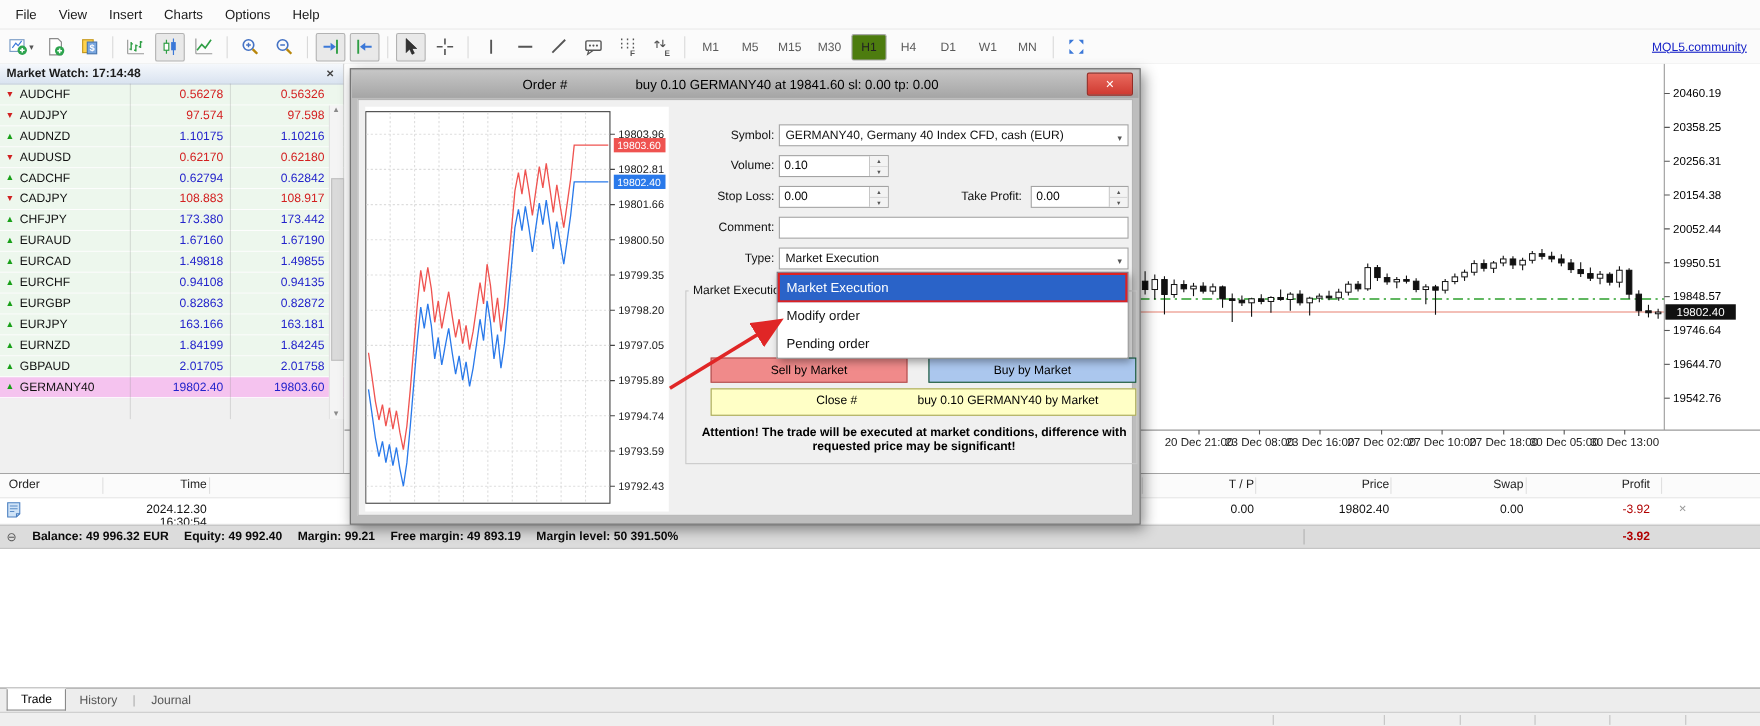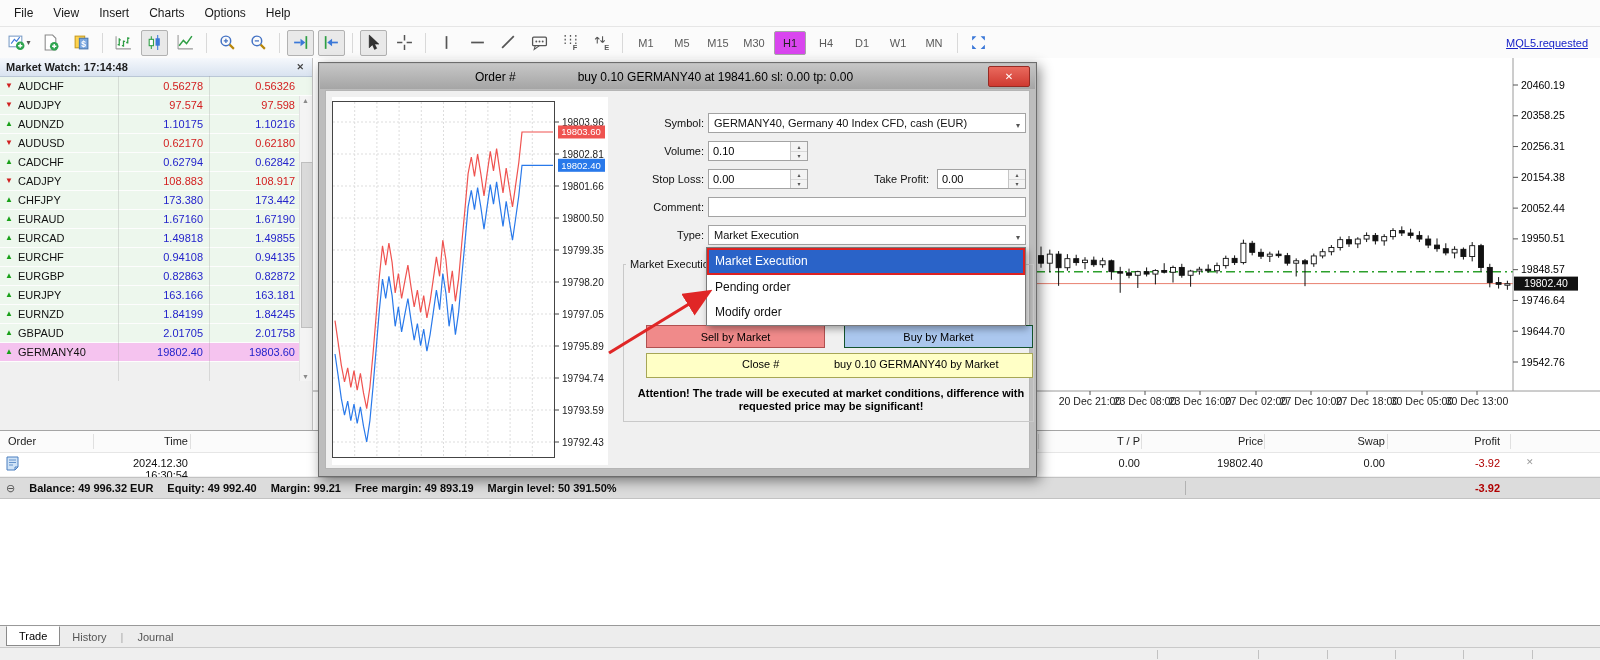--- a/index.html
+++ b/index.html
@@ -12,21 +12,21 @@
   .toolbar{position:absolute;left:0;top:27px;width:1600px;height:31px;background:#fbfbfb;
            border-bottom:1px solid #cccccc;display:flex;align-items:center;padding-left:4px;}
   .tb-btn{width:25px;height:24px;margin:0 2px;display:flex;align-items:center;justify-content:center;
           border:1px solid transparent;position:relative;}
   .tb-btn svg{width:17px;height:17px;}
   .tb-btn.pressed{background:#e9e9e9;border-color:#b2b2b2;border-radius:2px;}
   .tb-caret{font-size:8px;color:#555;margin-left:1px;}
   .tb-sep{width:1px;height:20px;background:#d9d9d9;margin:0 5px;}
   .tf{min-width:22px;height:22px;margin:0 2px;padding:0 4px;display:flex;align-items:center;justify-content:center;
       color:#5a5a5a;font-size:11px;border:1px solid transparent;}
-  .tf.pressed{background:#d946ef;border:1px solid #a8a8a8;border-radius:2px;color:#222;}
+  .tf.pressed{background:#4d7c0f;border:1px solid #a8a8a8;border-radius:2px;color:#222;}
   .community{margin-left:auto;margin-right:16px;color:#1823c8;text-decoration:underline;font-size:11px;}
   
   .leftpanel{position:absolute;left:0;top:58px;width:313px;height:372px;background:#f0f0f0;border-right:1px solid #c4c4c4;box-sizing:border-box;}
   .mw-title{position:relative;height:18px;background:linear-gradient(#f5f8fc,#d9e3f0);border-bottom:1px solid #bac7d6;
             display:flex;align-items:center;padding:0 6px;font-weight:bold;color:#1c1c1c;}
   .mw-close{margin-left:auto;font-size:9px;color:#444;padding:0 2px;}
   .mw-head{position:relative;height:20px;background:#f8f8f8;border-bottom:1px solid #dcdcdc;color:#222;}
   .mw-head span{position:absolute;top:4px;}
   .mw-rows{position:relative;}
   .mw-row{position:relative;height:19px;background:#edf7ed;border-bottom:1px solid #fdfdfd;box-sizing:border-box;}
@@ -261,21 +261,21 @@
         <span class="tf">D1</span>
         <span class="tf">W1</span>
         <span class="tf">MN</span>
         <span class="tb-sep"></span>
         <span class="tb-btn">
           <svg viewBox="0 0 16 16" fill="#3b78d8">
             <path d="M2 6V2h4zM10 2h4v4zM2 10l4 4H2zM14 10v4h-4z"></path>
           </svg>
         </span>
       </span>
-    <a class="community" href="#">MQL5.requested</a>
+    <a class="community" href="#">MQL5.community</a>
   </div>
 
   <div class="leftpanel">
     <div class="mw-title">
       <span>Market Watch: 17:14:48</span>
       <span class="mw-close">✕</span>
     </div>
     <div class="mw-rows" id="mw-rows">
         <div class="mw-row">
           <span class="mw-arrow down">▼</span>
@@ -698,22 +698,22 @@
     <div class="sellbtn">Sell by Market</div>
     <div class="buybtn">Buy by Market</div>
     <div class="closebtn">
       <span class="c1">Close #</span>
       <span class="c2">buy 0.10 GERMANY40 by Market</span>
     </div>
     <div class="attention">Attention! The trade will be executed at market conditions, difference with requested price may be significant!</div>
 
     <div class="ddlist" id="ddlist">
         <div class="dd-item first">Market Execution</div>
+        <div class="dd-item">Modify order</div>
         <div class="dd-item">Pending order</div>
-        <div class="dd-item">Modify order</div>
       </div>
 
     <svg class="annarrow" width="130" height="85">
       <defs>
           <marker id="ah" markerWidth="9" markerHeight="8" refX="7" refY="4" orient="auto">
         <path d="M0 0L9 4L0 8z" fill="#e02626"></path>
           </marker>
         </defs>
       <line x1="10" y1="78" x2="108" y2="18" stroke="#e02626" stroke-width="3.2" marker-end="url(#ah)"></line>
     </svg>

